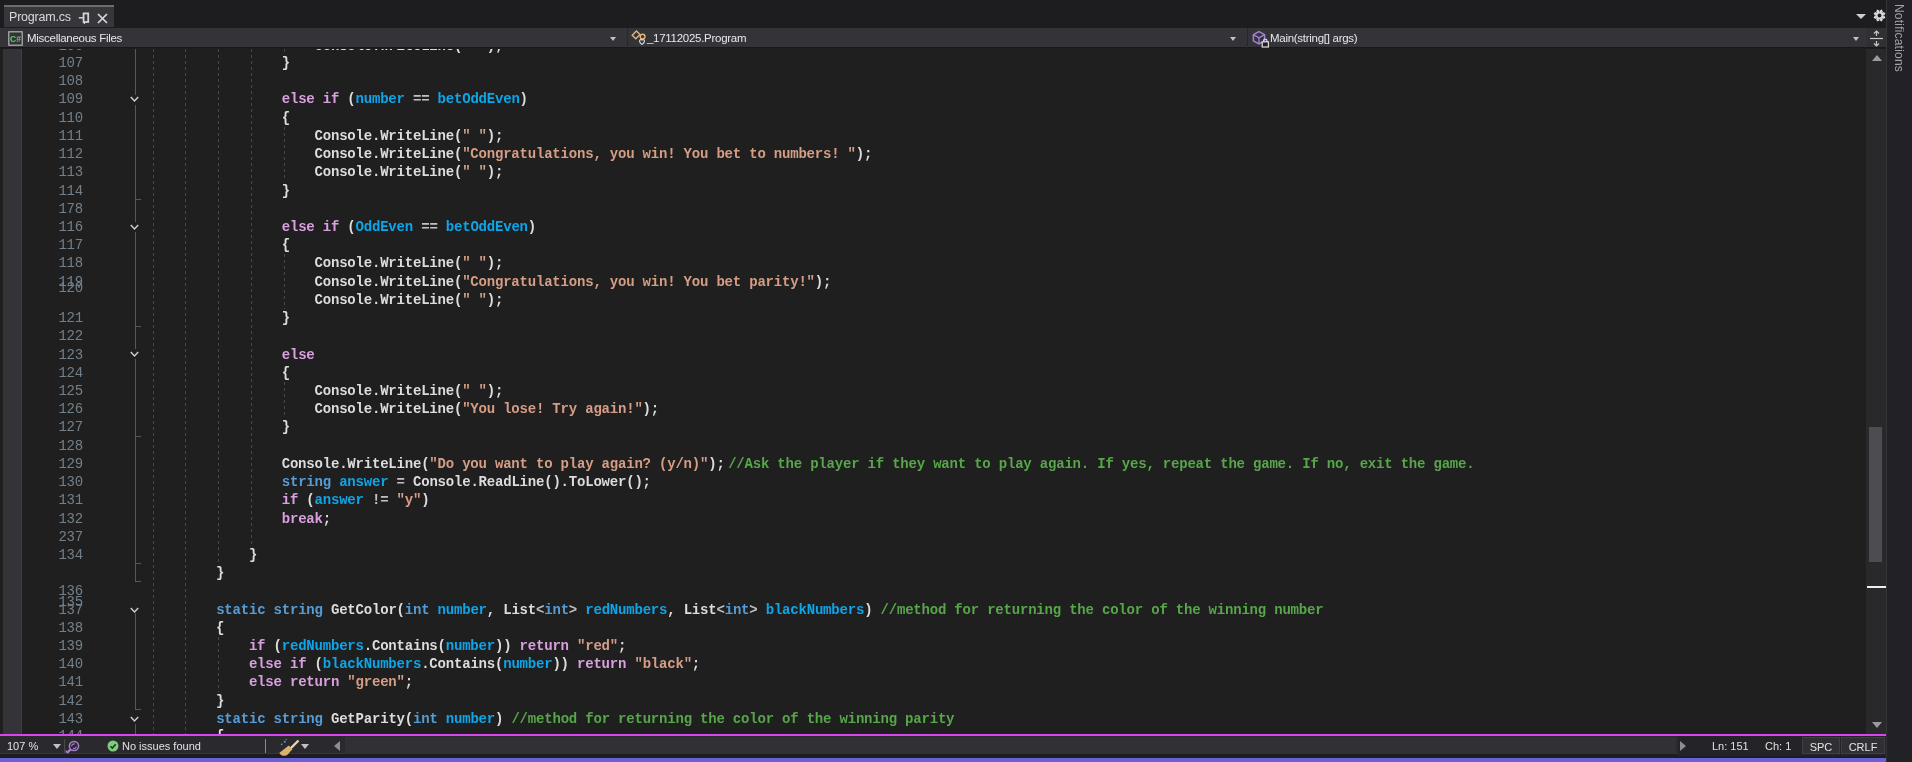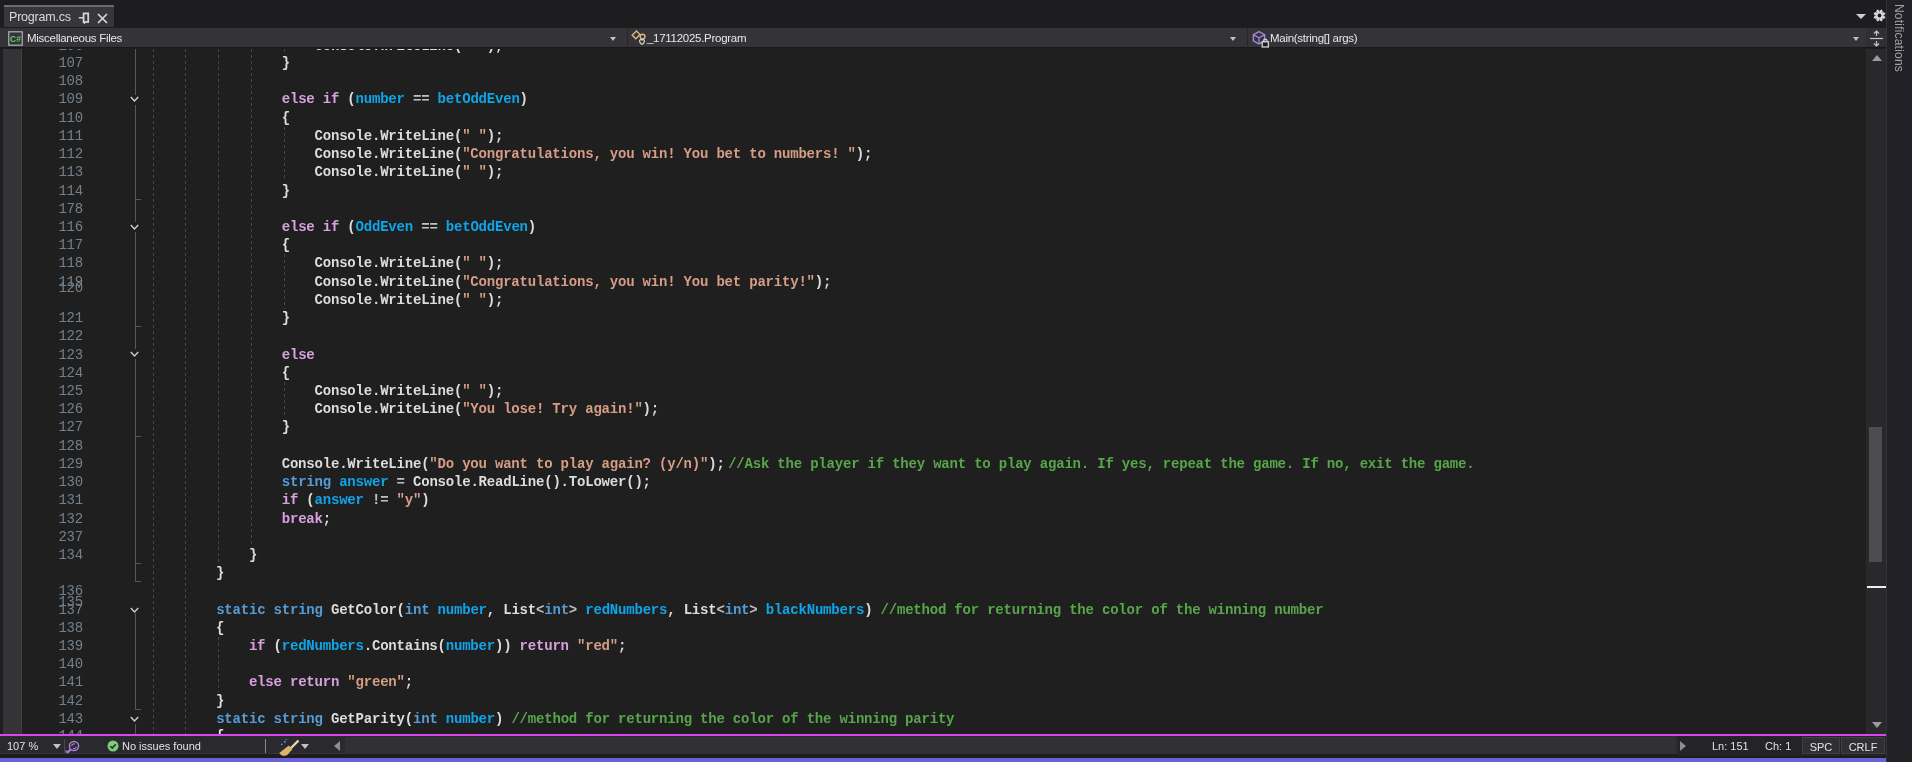--- a/index.html
+++ b/index.html
@@ -206,20 +206,21 @@
 <div class="cl" style="top:369.40px">                }</div>
 <div class="cl" style="top:405.84px">                Console.WriteLine(<span class="s">"Do you want to play again? (y/n)"</span>);<span class="g" style="margin-left:3.5px">//Ask the player if they want to play again. If yes, repeat the game. If no, exit the game.</span></div>
 <div class="cl" style="top:424.06px">                <span class="k">string</span> <span class="i">answer</span> <span class="o">=</span> Console.ReadLine().ToLower();</div>
 <div class="cl" style="top:442.28px">                <span class="c">if</span> (<span class="i">answer</span> <span class="o">!=</span> <span class="s">"y"</span>)</div>
 <div class="cl" style="top:460.50px">                <span class="c">break</span>;</div>
 <div class="cl" style="top:496.94px">            }</div>
 <div class="cl" style="top:515.16px">        }</div>
 <div class="cl" style="top:551.60px">        <span class="k">static</span> <span class="k">string</span> GetColor(<span class="k">int</span> <span class="i">number</span>, List<span class="o">&lt;</span><span class="k">int</span><span class="o">&gt;</span> <span class="i">redNumbers</span>, List<span class="o">&lt;</span><span class="k">int</span><span class="o">&gt;</span> <span class="i">blackNumbers</span>) <span class="g">//method for returning the color of the winning number</span></div>
 <div class="cl" style="top:569.82px">        {</div>
 <div class="cl" style="top:588.04px">            <span class="c">if</span> (<span class="i">redNumbers</span>.Contains(<span class="i">number</span>)) <span class="c">return</span> <span class="s">"red"</span>;</div>
+<div class="cl" style="top:606.26px">            <span class="c">else</span> <span class="c">if</span> (<span class="i">blackNumbers</span>.Contains(<span class="i">number</span>)) <span class="c">return</span> <span class="s">"black"</span>;</div>
 <div class="cl" style="top:624.48px">            <span class="c">else</span> <span class="c">return</span> <span class="s">"green"</span>;</div>
 <div class="cl" style="top:642.70px">        }</div>
 <div class="cl" style="top:660.92px">        <span class="k">static</span> <span class="k">string</span> GetParity(<span class="k">int</span> <span class="i">number</span>) <span class="g">//method for returning the color of the winning parity</span></div>
 <div class="cl" style="top:677.64px">        {</div>
 </div>
 <div id="vscroll">
   <div class="sarr" style="top:6px;border-bottom:6px solid #9b9b9b"></div>
   <div id="vthumb"></div>
   <div id="vmark"></div>
   <div class="sarr" style="top:673px;border-top:6px solid #9b9b9b"></div>

